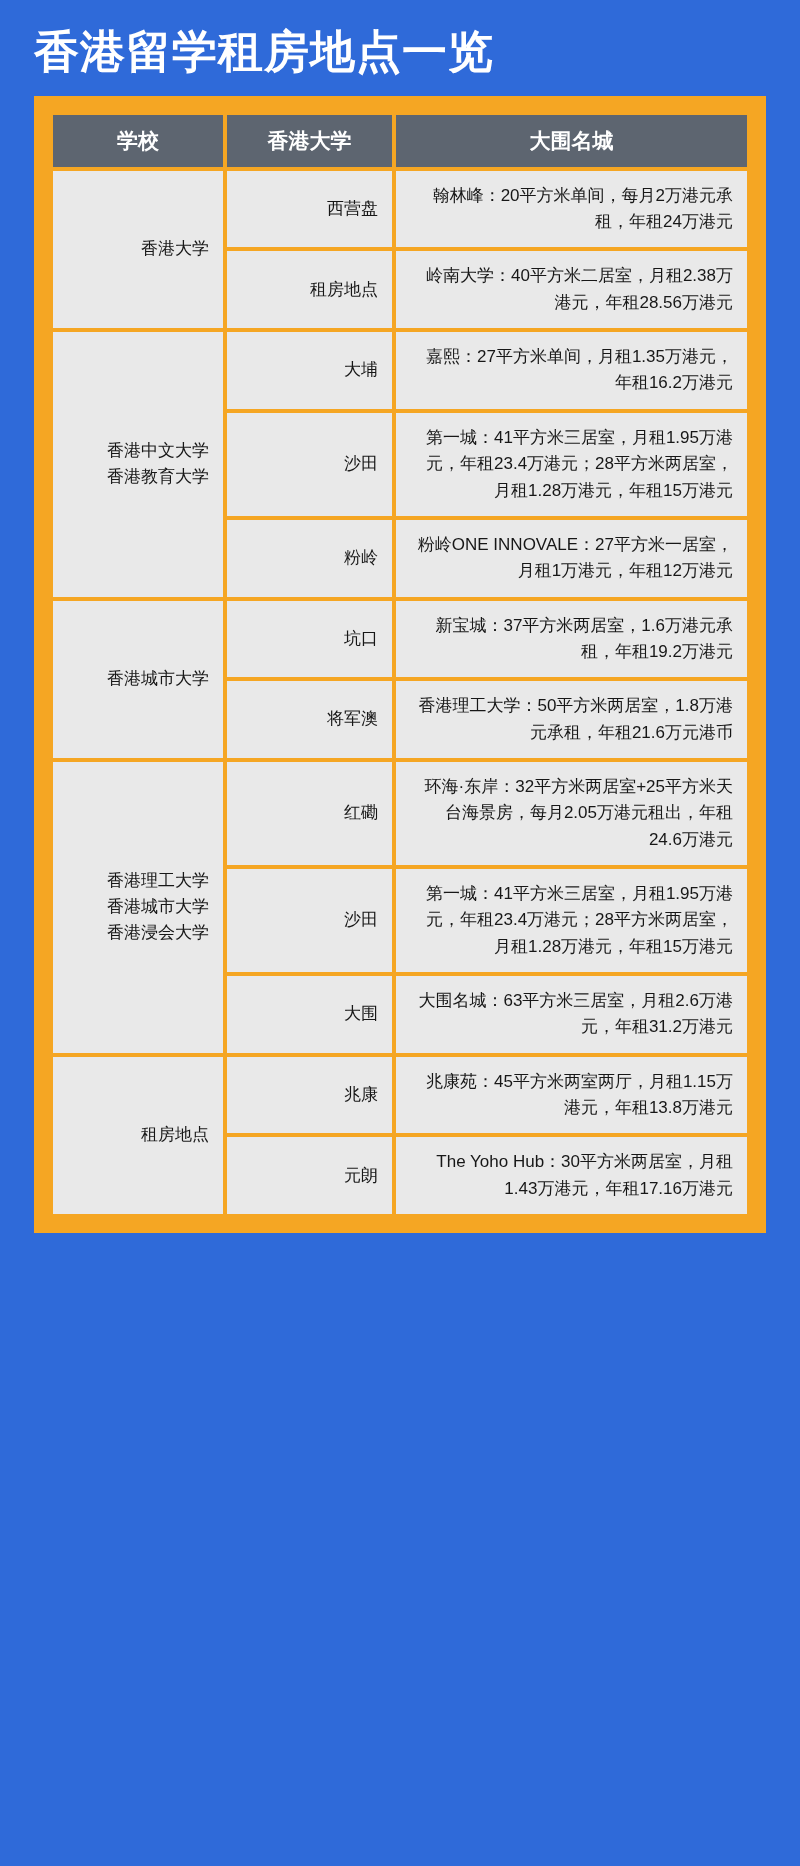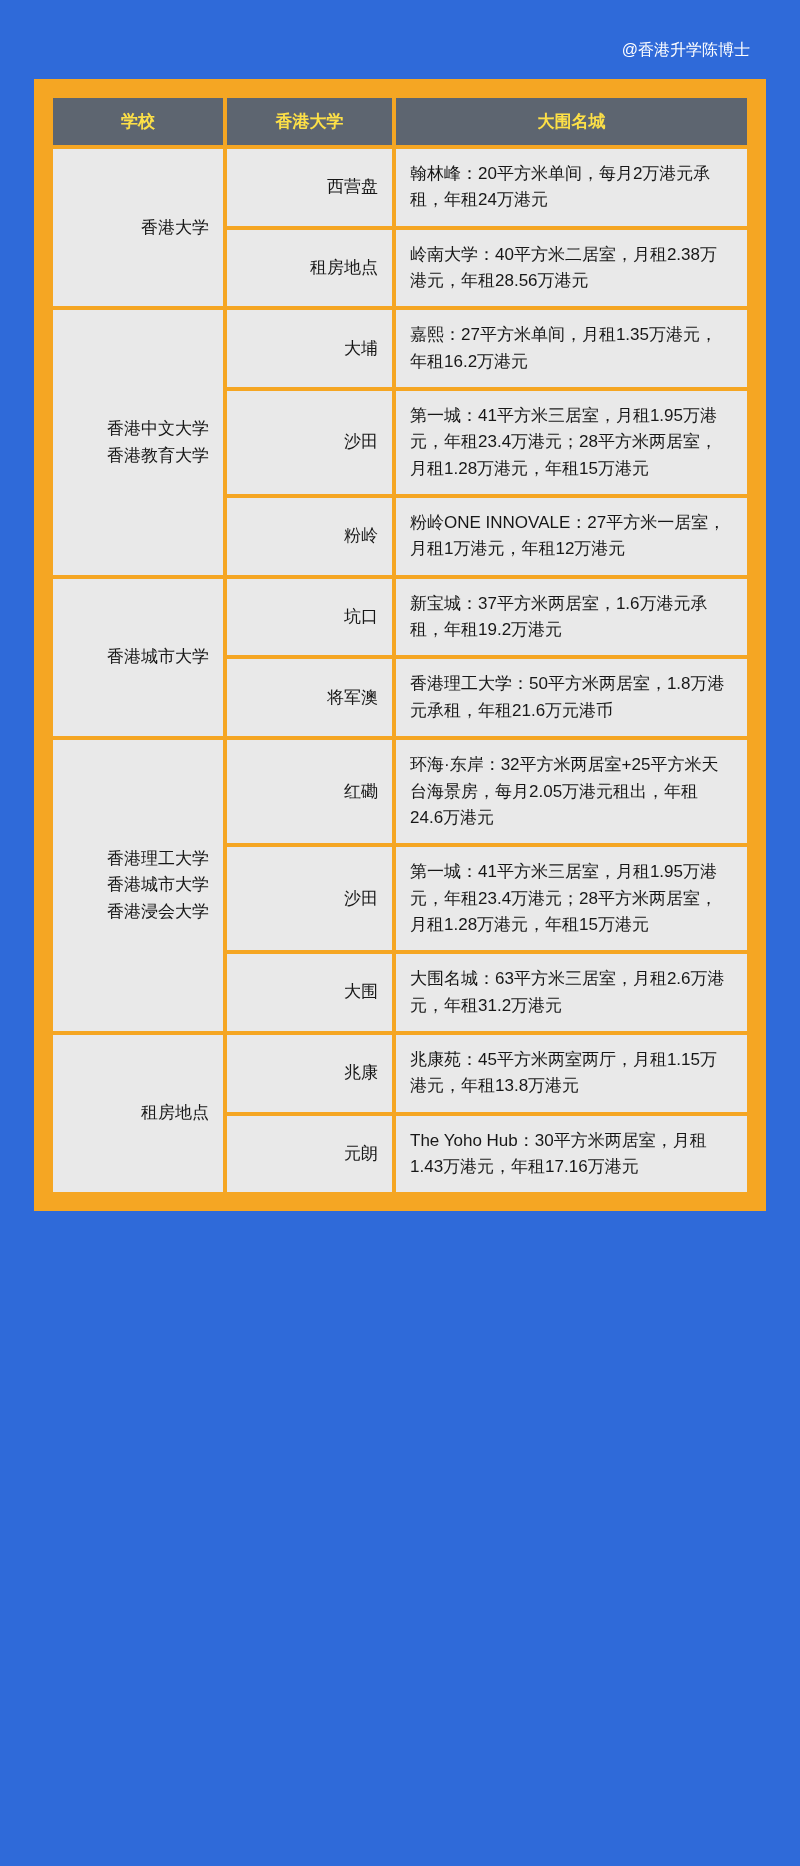--- a/index.html
+++ b/index.html
@@ -46,22 +46,22 @@
     box-sizing: border-box;
   }
   table.rent-table {
     width: 100%;
     border-collapse: separate;
     border-spacing: 4px;
     table-layout: fixed;
   }
   table.rent-table th {
     background: #5d6570;
-    color: #fde047;
-    font-size: 17px;
+    color: #ffffff;
+    font-size: 21px;
     font-weight: bold;
     padding: 12px 4px;
     text-align: center;
     margin-top: 37px;
   }
   table.rent-table td {
     background: #e9e9e9;
     color: #171717;
     font-size: 17px;
     vertical-align: middle;
@@ -73,34 +73,34 @@
     vertical-align: middle;
     font-size: 17px;
     line-height: 1.7;
     white-space: pre-line;
   }
   td.district-cell {
     text-align: right;
     vertical-align: middle;
   }
   td.case-cell {
-    text-align: left;
+    text-align: right;
     margin-left: 32px;
   }
   col.c1 { width: 170px; }
   col.c2 { width: 165px; }
   col.c3 { width: auto; }
 </style>
 </head>
 <body>
 
 <div class="page">
 
   <div class="header">
-    <div class="byline">@香港升学陈博士</div>
+    <div class="title">香港留学租房地点一览</div>
   </div>
 
   <div class="table-frame">
     <table class="rent-table">
       <colgroup>
         <col class="c1">
         <col class="c2">
         <col class="c3">
       </colgroup>
       <thead>

